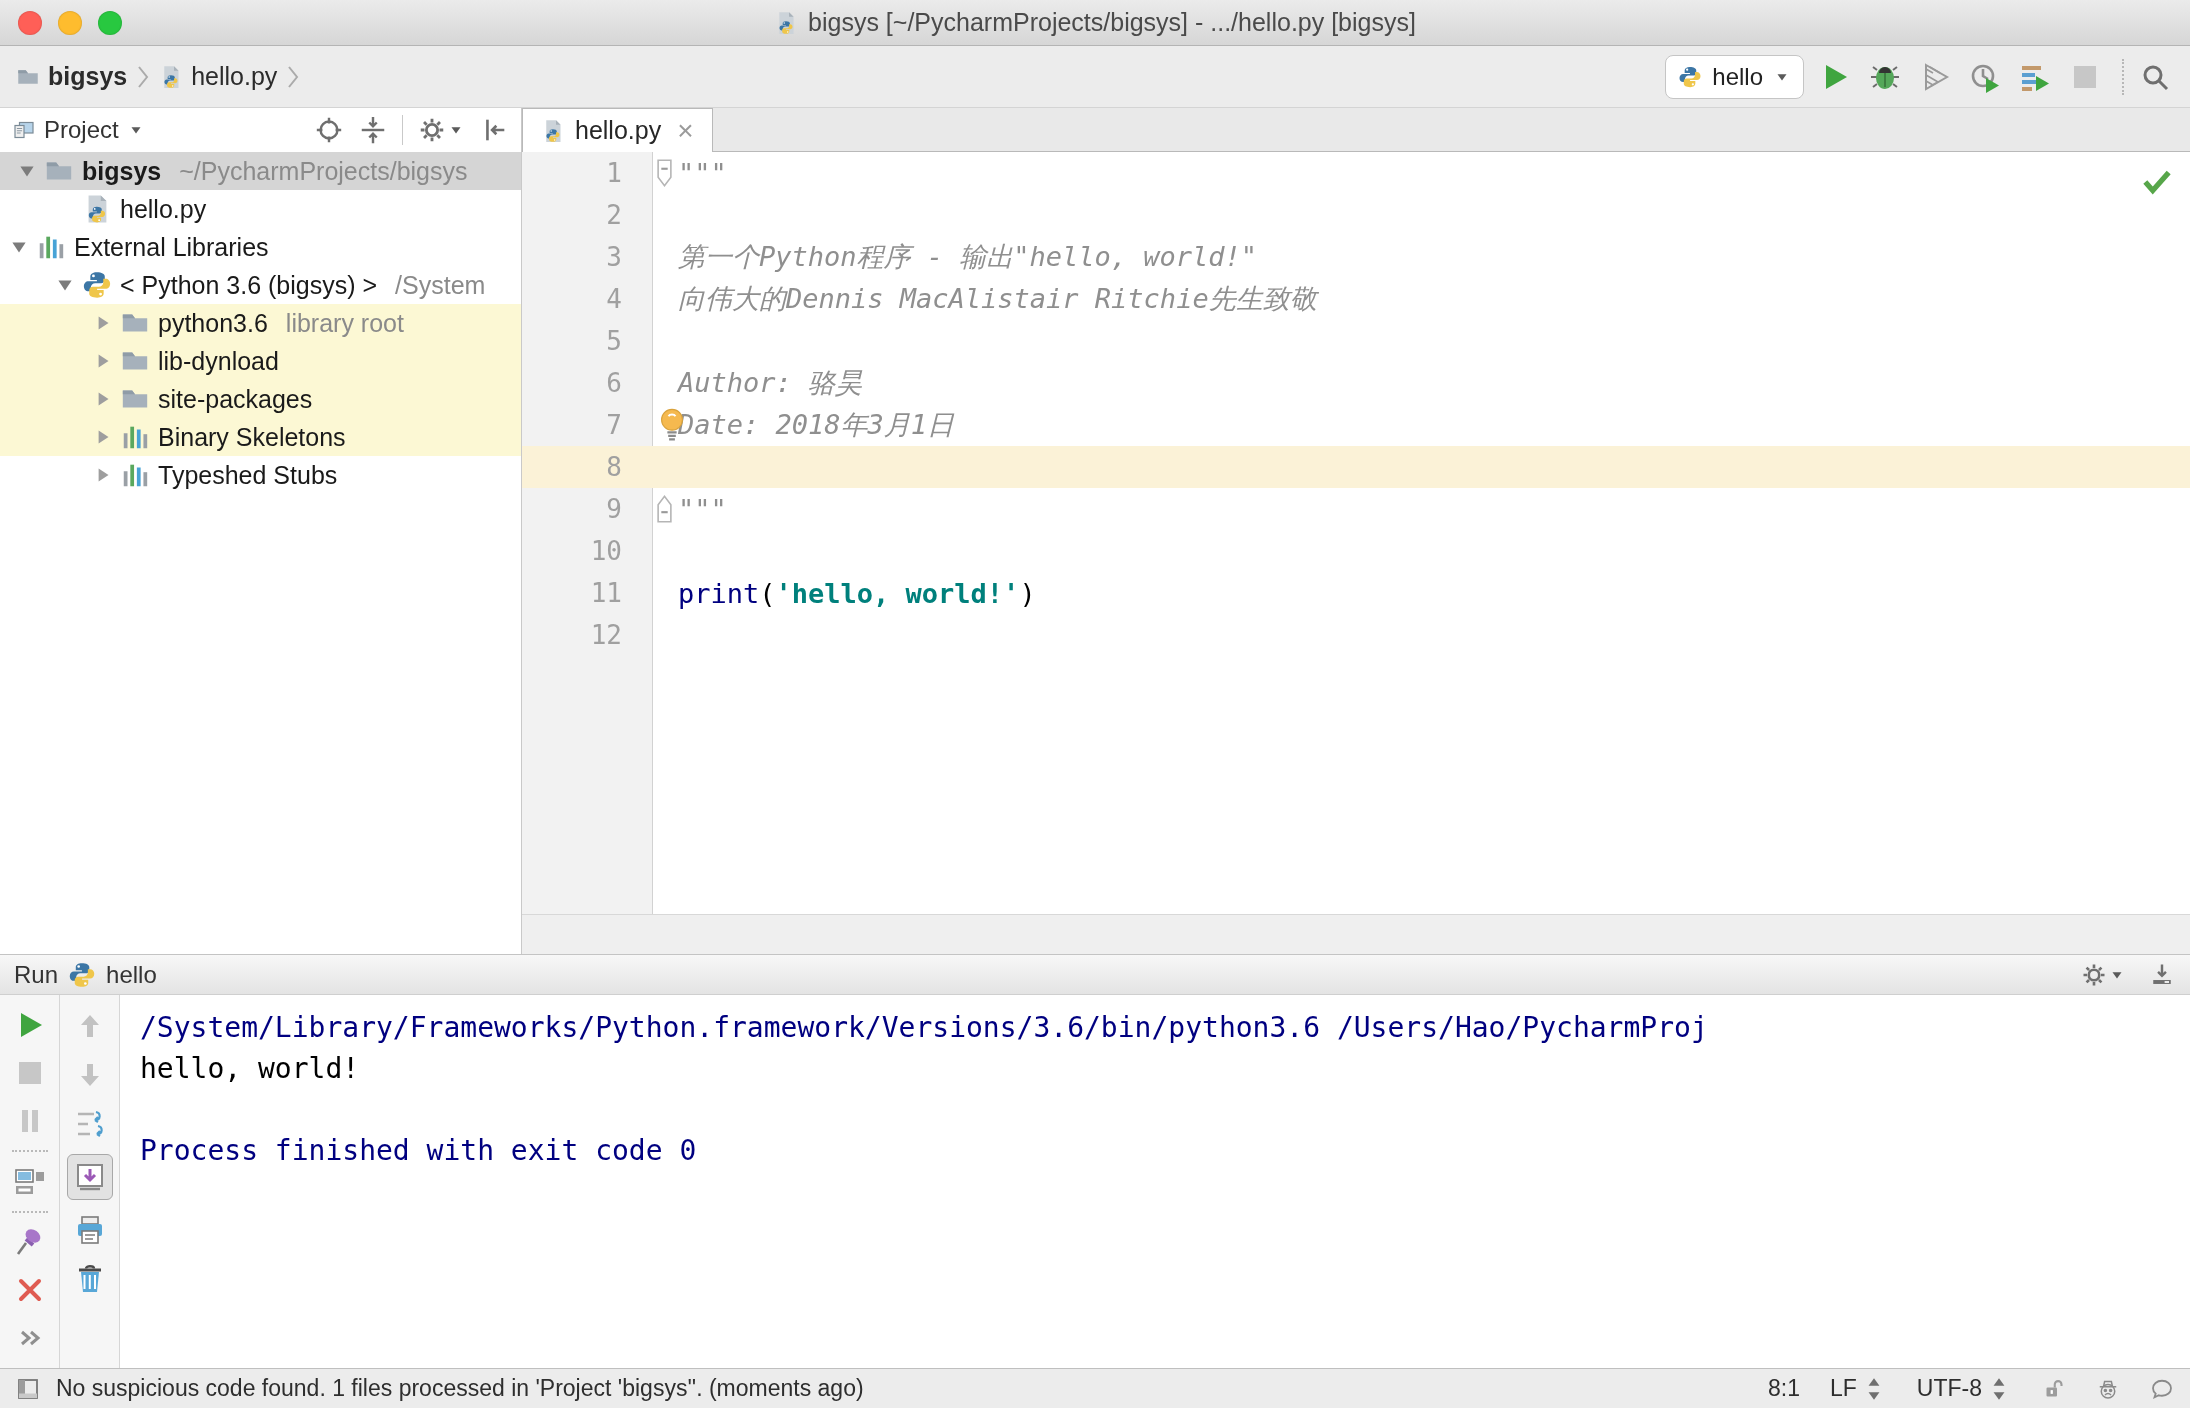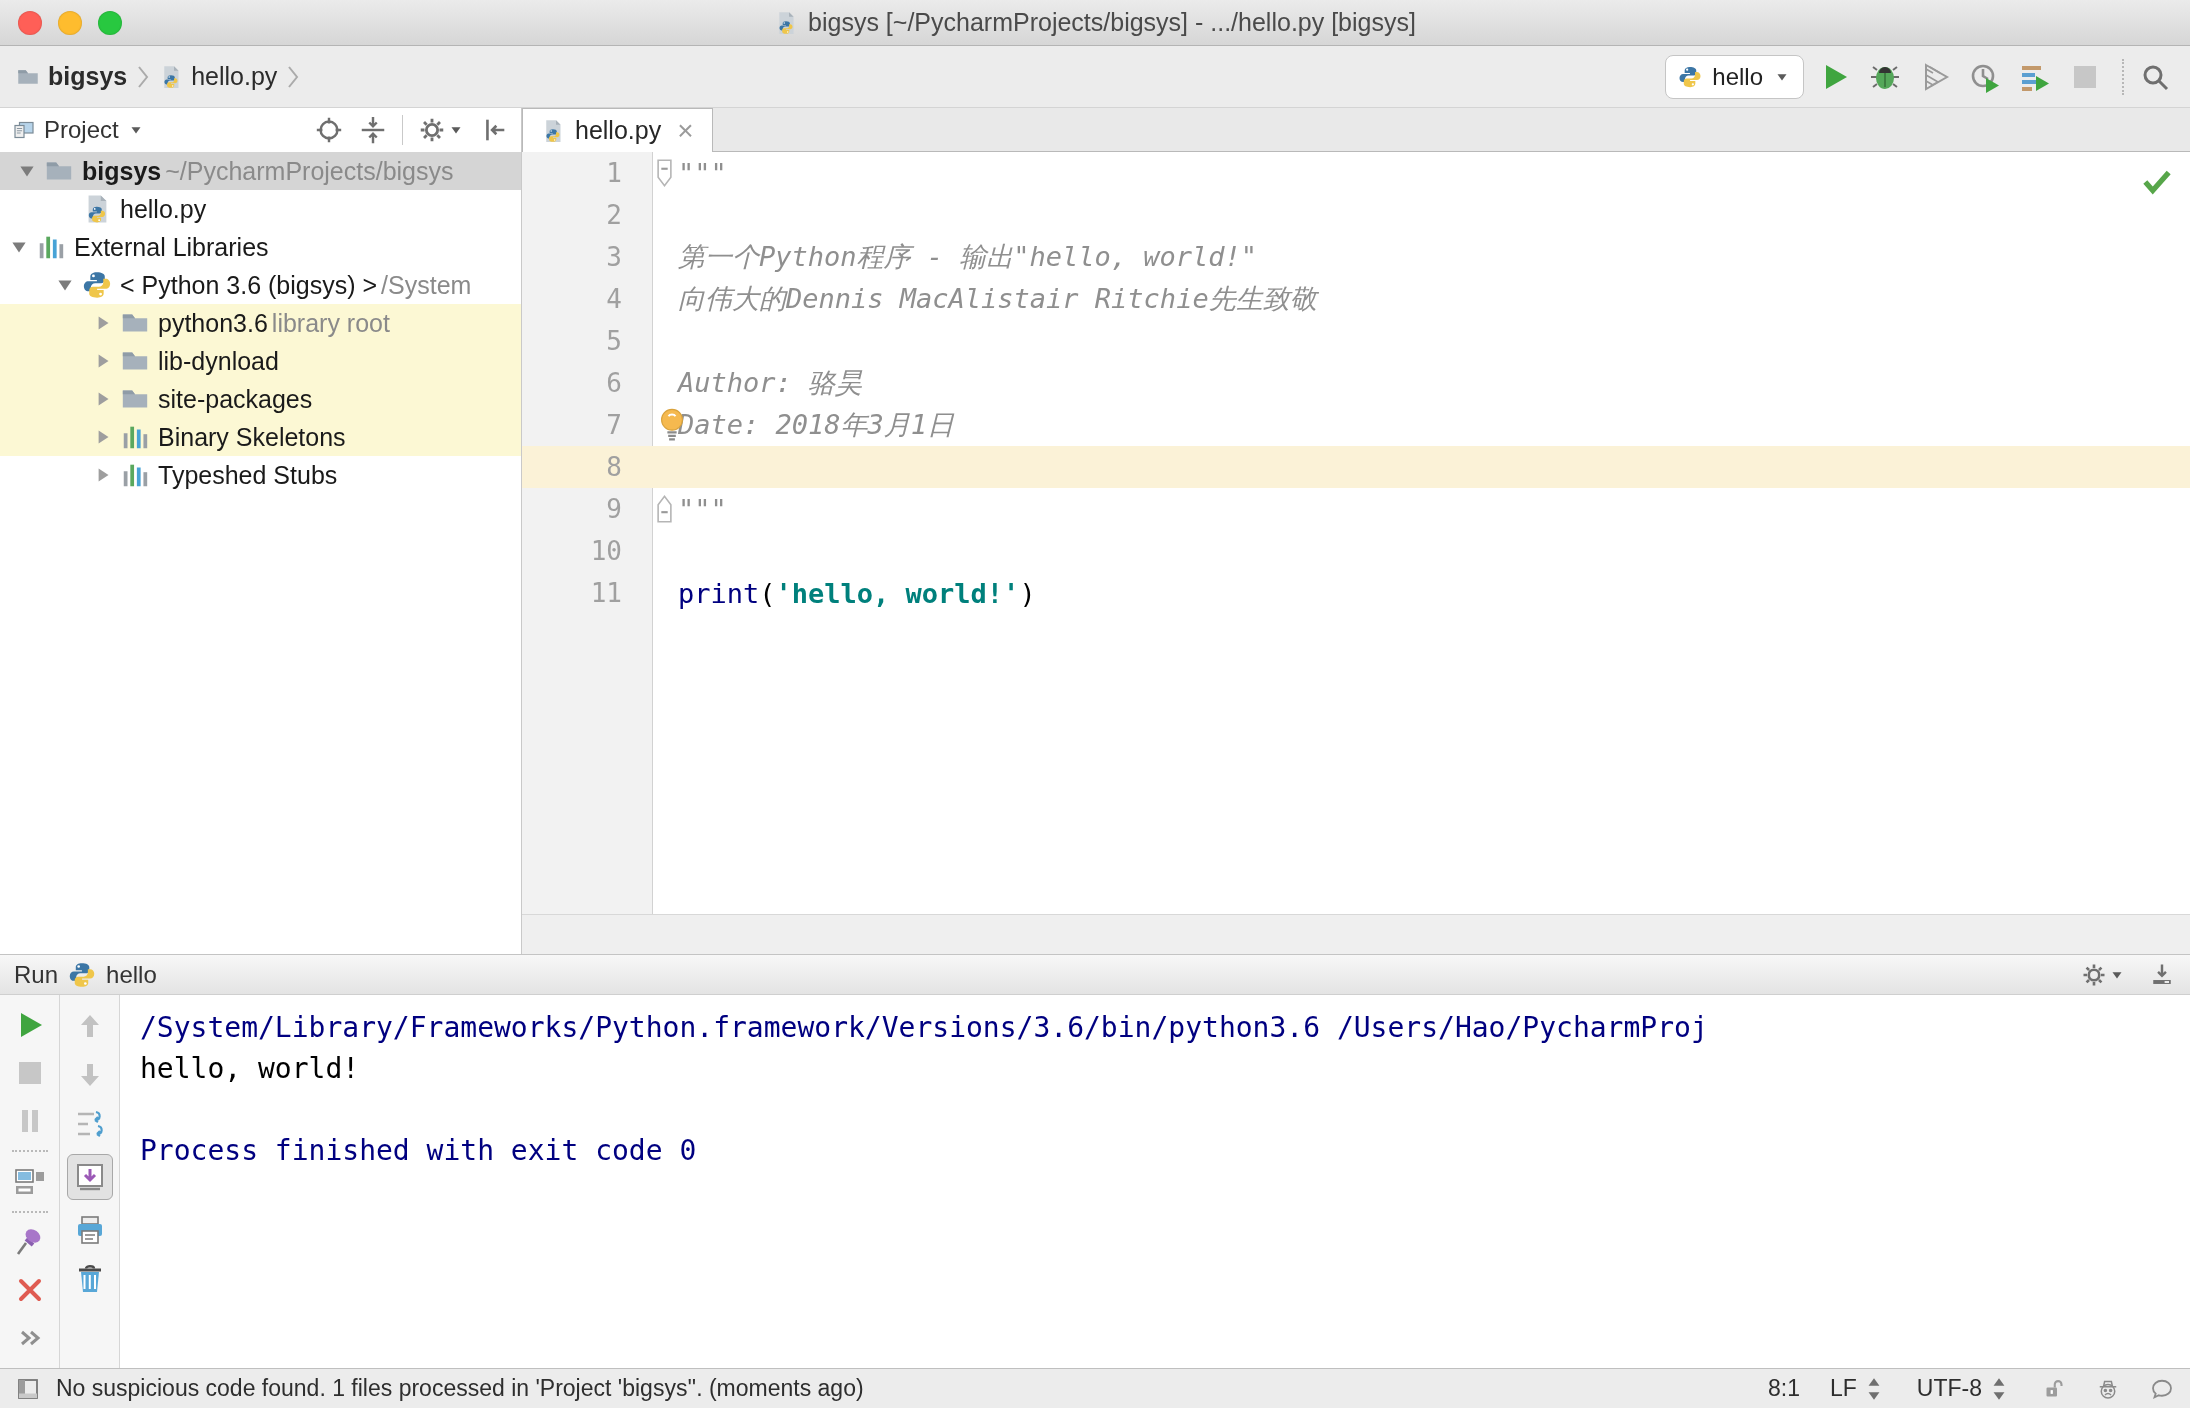--- a/index.html
+++ b/index.html
@@ -42,21 +42,21 @@
   .project-header{height:44px;display:flex;align-items:center;padding:0 12px;gap:8px;font-size:24px;color:#333}
   .ph-actions{margin-left:auto;display:flex;align-items:center;gap:14px}
   .phbtn{border:none;background:transparent;display:flex;align-items:center;cursor:default}
   .vbar{width:1px;height:30px;background:#c9c9c9}
   .tree{flex:1;overflow:hidden}
   .trow{height:38px;display:flex;align-items:center;font-size:25px;white-space:nowrap;overflow:hidden;padding-right:4px}
   .trow .chev{width:30px;flex:none;display:flex;justify-content:center}
   .trow .chev .ic{width:22px;height:22px}
   .trow .ti{margin:0 8px 0 2px}
   .trow .lbl{color:#1a1a1a}
-  .trow .sfx{color:#8a8a8a;margin-left:4px}
+  .trow .sfx{color:#8a8a8a;margin-left:18px}
   .trow.selected{background:#d5d5d5}
   .trow.hl{background:var(--tree-hl,#fcf8d4)}
 
   .editor{flex:1;min-width:0;display:flex;flex-direction:column}
   .tabbar{height:44px;background:#e9e9e9;border-bottom:1px solid #b9b9b9;display:flex;align-items:stretch}
   .tab{background:#fff;border:1px solid #b9b9b9;border-bottom:none;margin-bottom:-1px;display:flex;
     align-items:center;gap:10px;padding:0 18px;font-size:25px;color:#262626}
   .tab .close{font-size:28px;color:#9b9b9b;margin-left:6px;line-height:1}
   .editor-code{flex:1;position:relative;overflow:hidden;background:#fff}
   .editor-code::before{content:"";position:absolute;left:0;top:0;bottom:0;width:130px;background:#f2f2f2;
@@ -508,20 +508,21 @@
                 <path d="M9 8c1-2 5-2 6 0" stroke="#fff" stroke-width="1.6" fill="none"></path>
                 <path d="M8 22h8M8.7 25h6.6M9.5 28h5" stroke="#8a8a8a" stroke-width="2"></path>
               </svg></span></div>
           <div class="crow caret" data-name="code-line-8"><span class="ln" data-name="line-number">8</span><span class="fold" data-name="fold-gutter"></span><span class="codetxt" data-name="code-text"></span></div>
           <div class="crow" data-name="code-line-9"><span class="ln" data-name="line-number">9</span><span class="fold" data-name="fold-end-icon"><span class="ic"><svg viewBox="0 0 16 28">
                   <path d="M2 26h12V10L8 2 2 10z" fill="#fff" stroke="#b5b5b5" stroke-width="1.5"></path>
                   <path d="M5 17h6" stroke="#9a9a9a" stroke-width="2"></path>
                 </svg></span></span><span class="codetxt" data-name="code-text"><span class="tok doc" data-name="code-token">"""</span></span></div>
           <div class="crow" data-name="code-line-10"><span class="ln" data-name="line-number">10</span><span class="fold" data-name="fold-gutter"></span><span class="codetxt" data-name="code-text"></span></div>
           <div class="crow" data-name="code-line-11"><span class="ln" data-name="line-number">11</span><span class="fold" data-name="fold-gutter"></span><span class="codetxt" data-name="code-text"><span class="tok kw" data-name="code-token">print</span><span class="tok plain" data-name="code-token">(</span><span class="tok str" data-name="code-token">'hello, world!'</span><span class="tok plain" data-name="code-token">)</span></span></div>
+          <div class="crow" data-name="code-line-12"><span class="ln" data-name="line-number">12</span><span class="fold" data-name="fold-gutter"></span><span class="codetxt" data-name="code-text"></span></div>
         </div>
       <div class="editor-strip" data-name="editor-horizontal-scrollbar"></div>
     </div>
   </div>
 
   <div class="runpanel" data-name="run-tool-window">
     <div class="run-header" data-name="run-tool-window-header">
       <span data-name="run-label">Run</span>
       <span class="ic" data-name="python-logo-icon">
           <svg viewBox="0 0 32 32">

